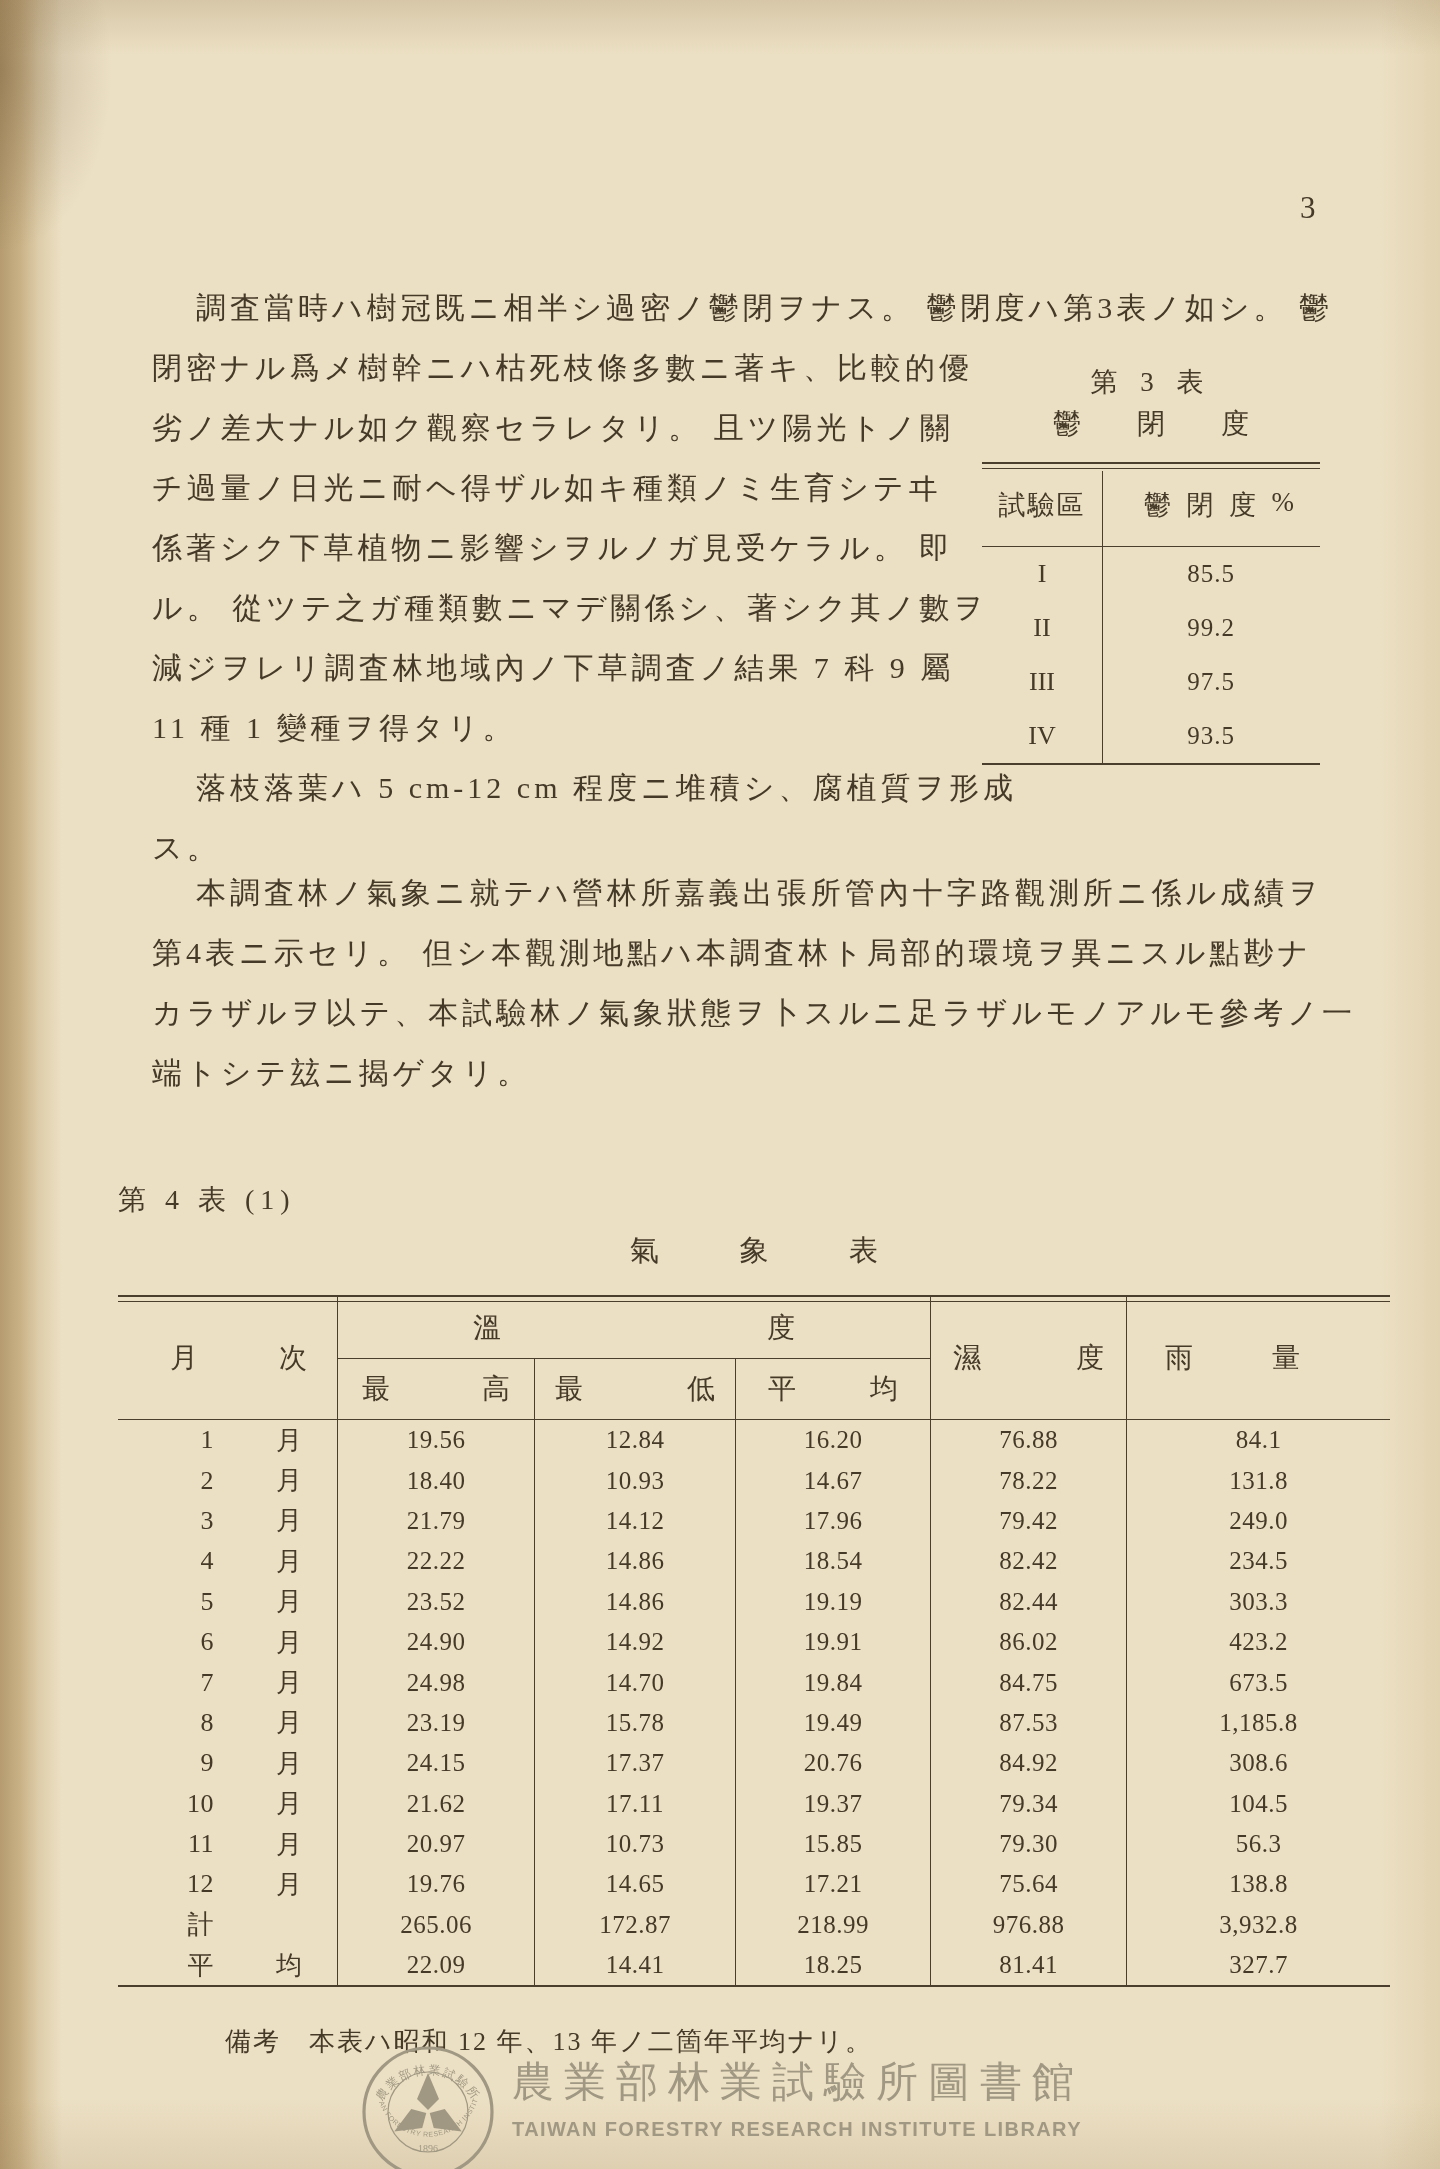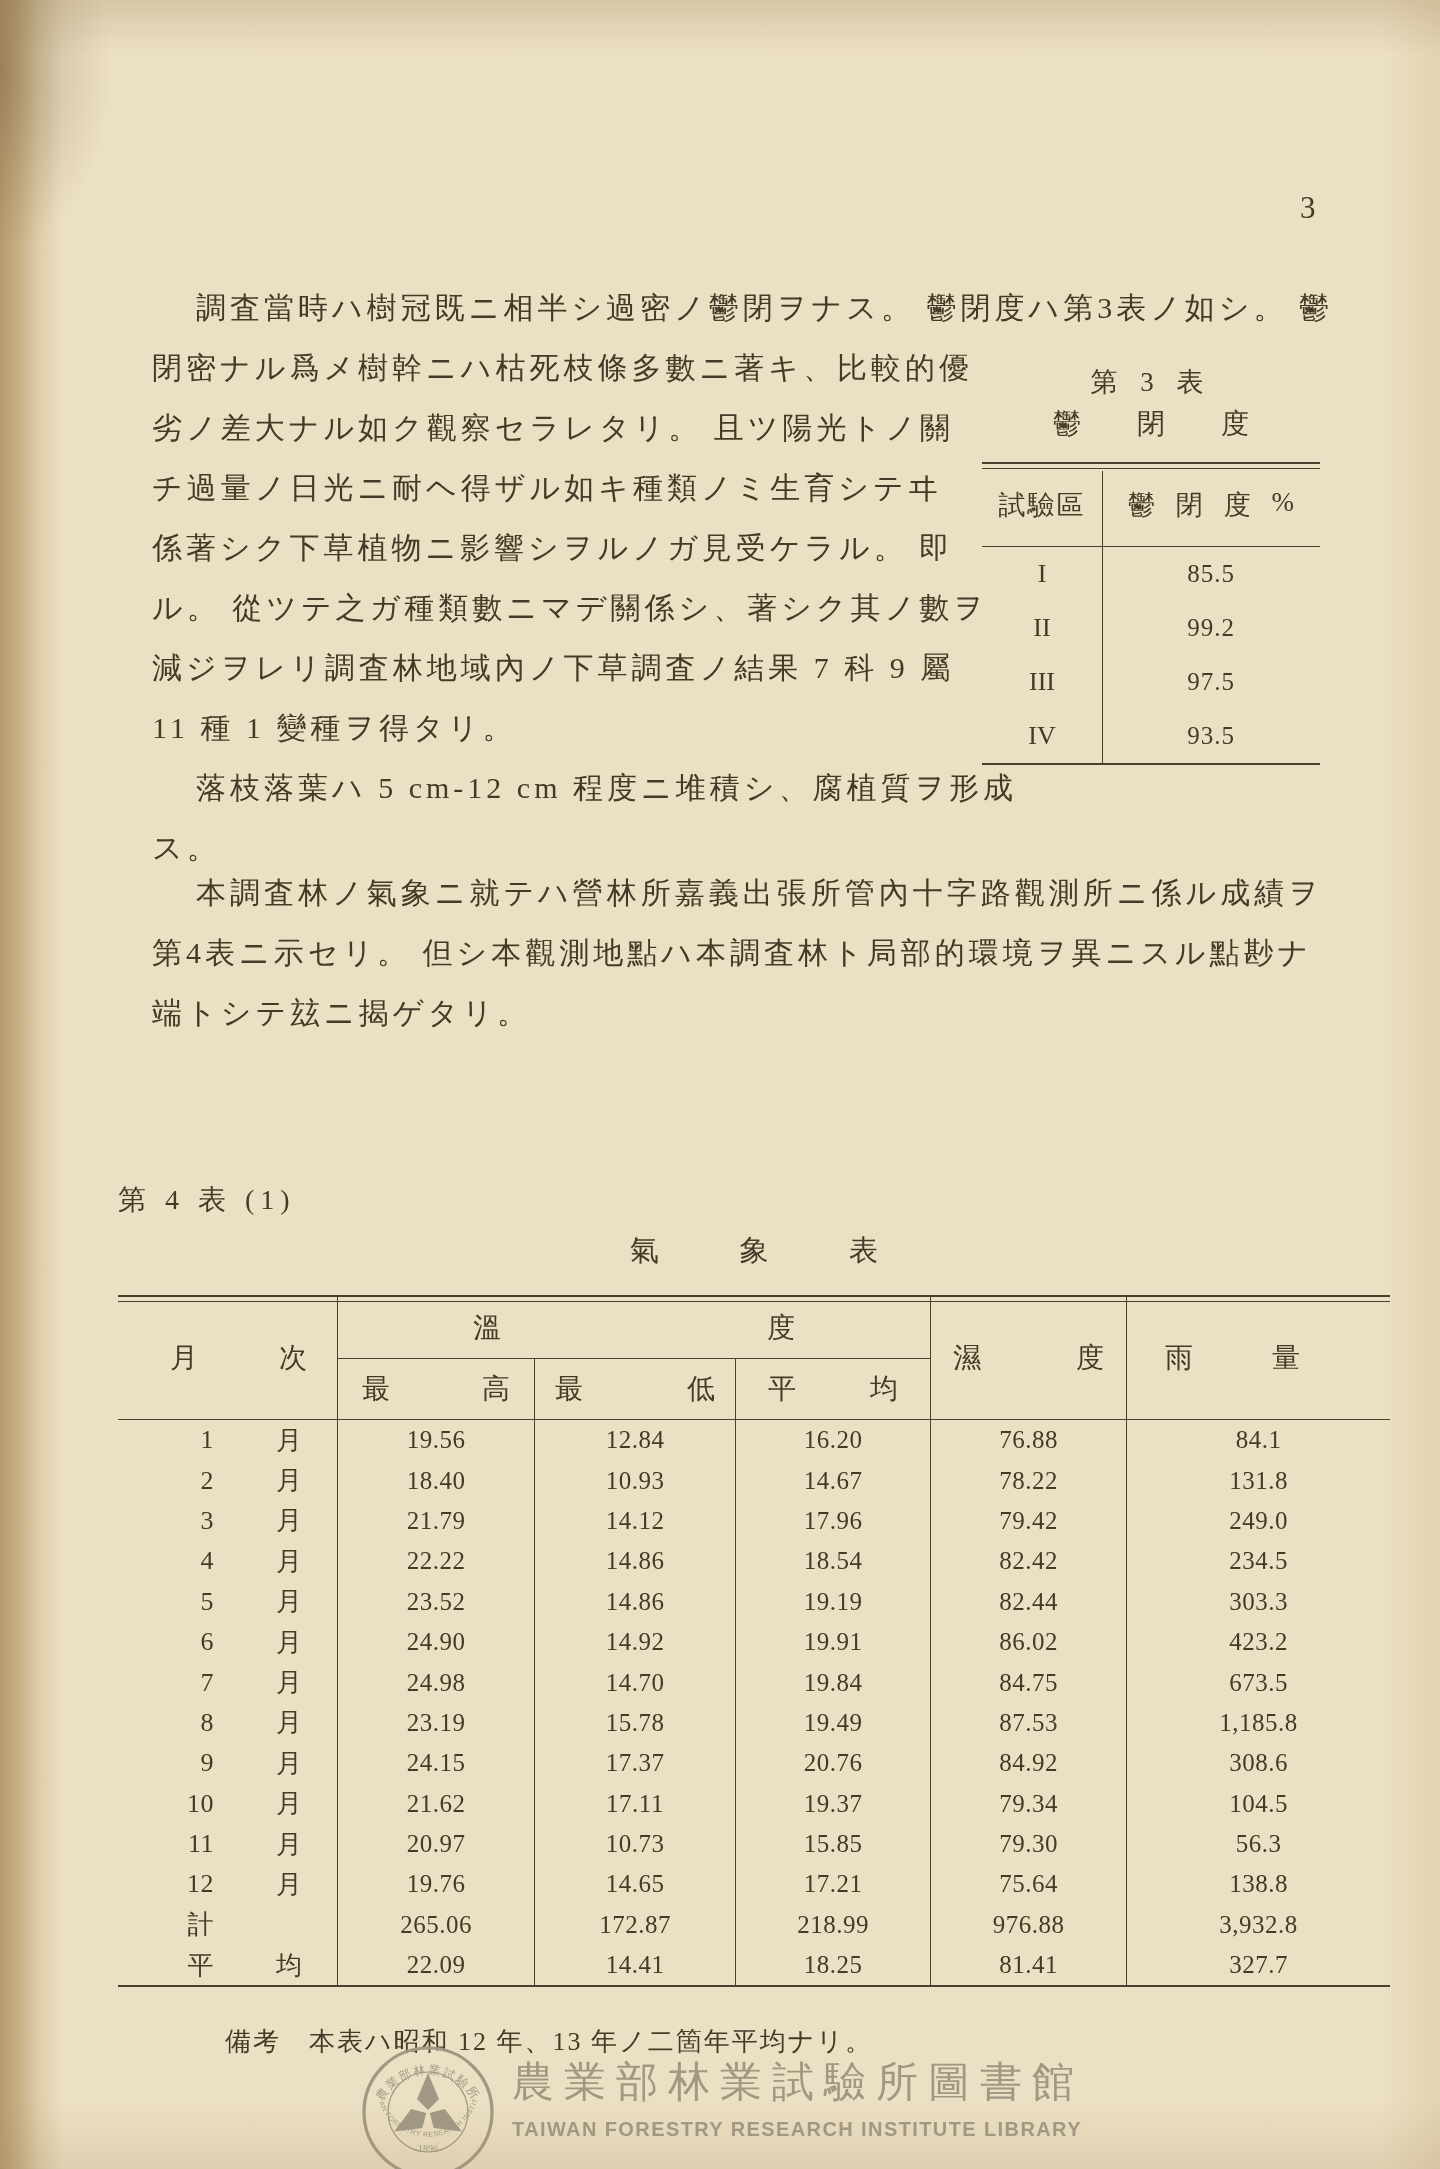--- a/index.html
+++ b/index.html
@@ -28,21 +28,21 @@
   .para2{top:863px;}
   .para2 .line:nth-child(1){padding-left:44px;}
 
   
   .t3{position:absolute;left:982px;top:362px;width:338px;}
   .t3-title{text-align:center;font-size:27px;letter-spacing:8px;height:40px;line-height:40px;}
   .t3-subtitle{margin:2px auto 18px;width:196px;font-size:28px;height:40px;line-height:40px;}
   .t3-box{position:relative;border-top:2.5px solid var(--rule);}
   .t3-box::before{content:"";position:absolute;left:0;right:0;top:4px;border-top:1.4px solid var(--rule);}
   .t3-vline{position:absolute;left:120px;top:7px;bottom:0;border-left:1.5px solid var(--rule);}
-  .t3-head{display:flex;height:82px;align-items:center;border-bottom:1.8px solid var(--rule);}
+  .t3-head{display:flex;height:82px;align-items:center;border-bottom:1.8px solid var(--rule);gap:16px;}
   .t3-h1{width:120px;text-align:center;font-size:27px;letter-spacing:2px;}
   .t3-h2{flex:1;font-size:27px;padding:0 26px;}
   .t3-body{border-bottom:2.2px solid var(--rule);}
   .t3-row{display:flex;height:54px;align-items:center;}
   .t3-c1{width:120px;text-align:center;font-size:26px;}
   .t3-c2{flex:1;text-align:center;font-size:25px;letter-spacing:1px;}
 
   
   .t4-caption{position:absolute;left:118px;top:1178px;width:1272px;}
   .t4-title{font-size:28px;letter-spacing:6px;height:44px;line-height:44px;}
@@ -140,20 +140,21 @@
           <span class="t3-c2">93.5</span>
         </div>
         </div>
     </div>
   </aside>
 
   <section class="para para2">
 
   <div class="line">本調査林ノ氣象ニ就テハ營林所嘉義出張所管內十字路觀測所ニ係ル成績ヲ</div>
       <div class="line">第4表ニ示セリ。 但シ本觀測地點ハ本調査林ト局部的環境ヲ異ニスル點尠ナ</div>
+      <div class="line">カラザルヲ以テ、本試驗林ノ氣象狀態ヲ卜スルニ足ラザルモノアルモ參考ノ一</div>
       <div class="line">端トシテ玆ニ揭ゲタリ。</div>
     </section>
 
   <div class="t4-caption">
     <div class="t4-title">第 4 表 (1)</div>
     <div class="t4-sub spread">
         <span>氣</span>
         <span>象</span>
         <span>表</span>
       </div>

